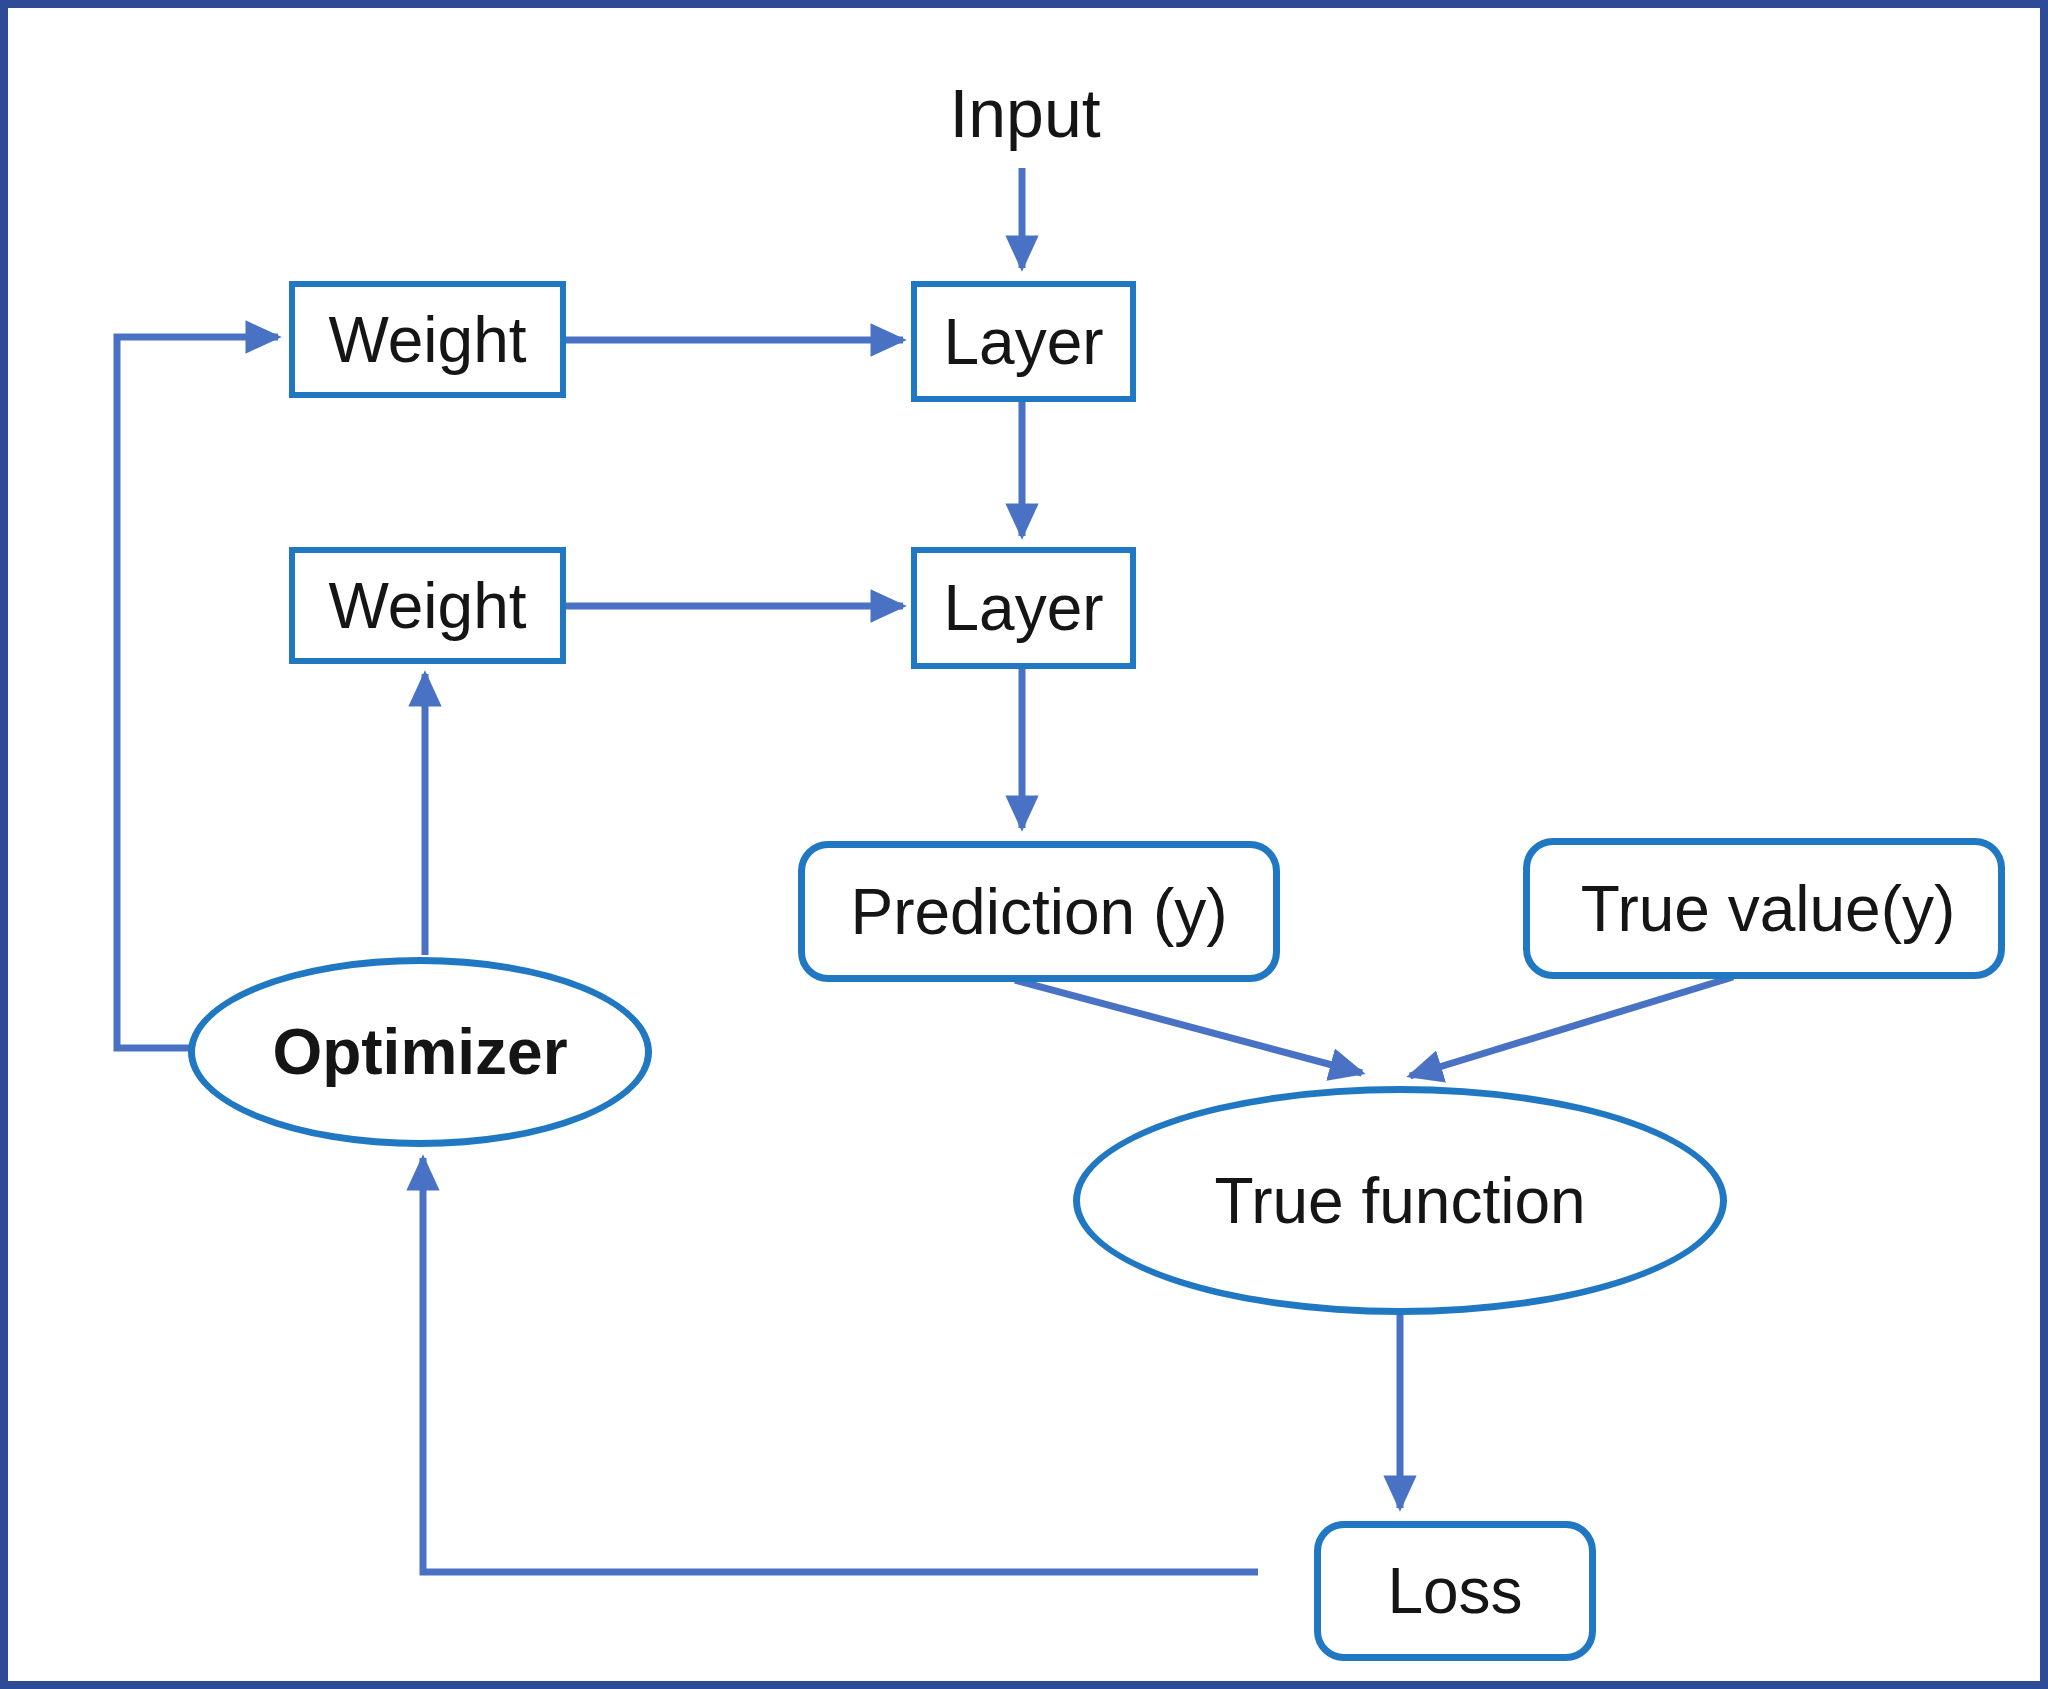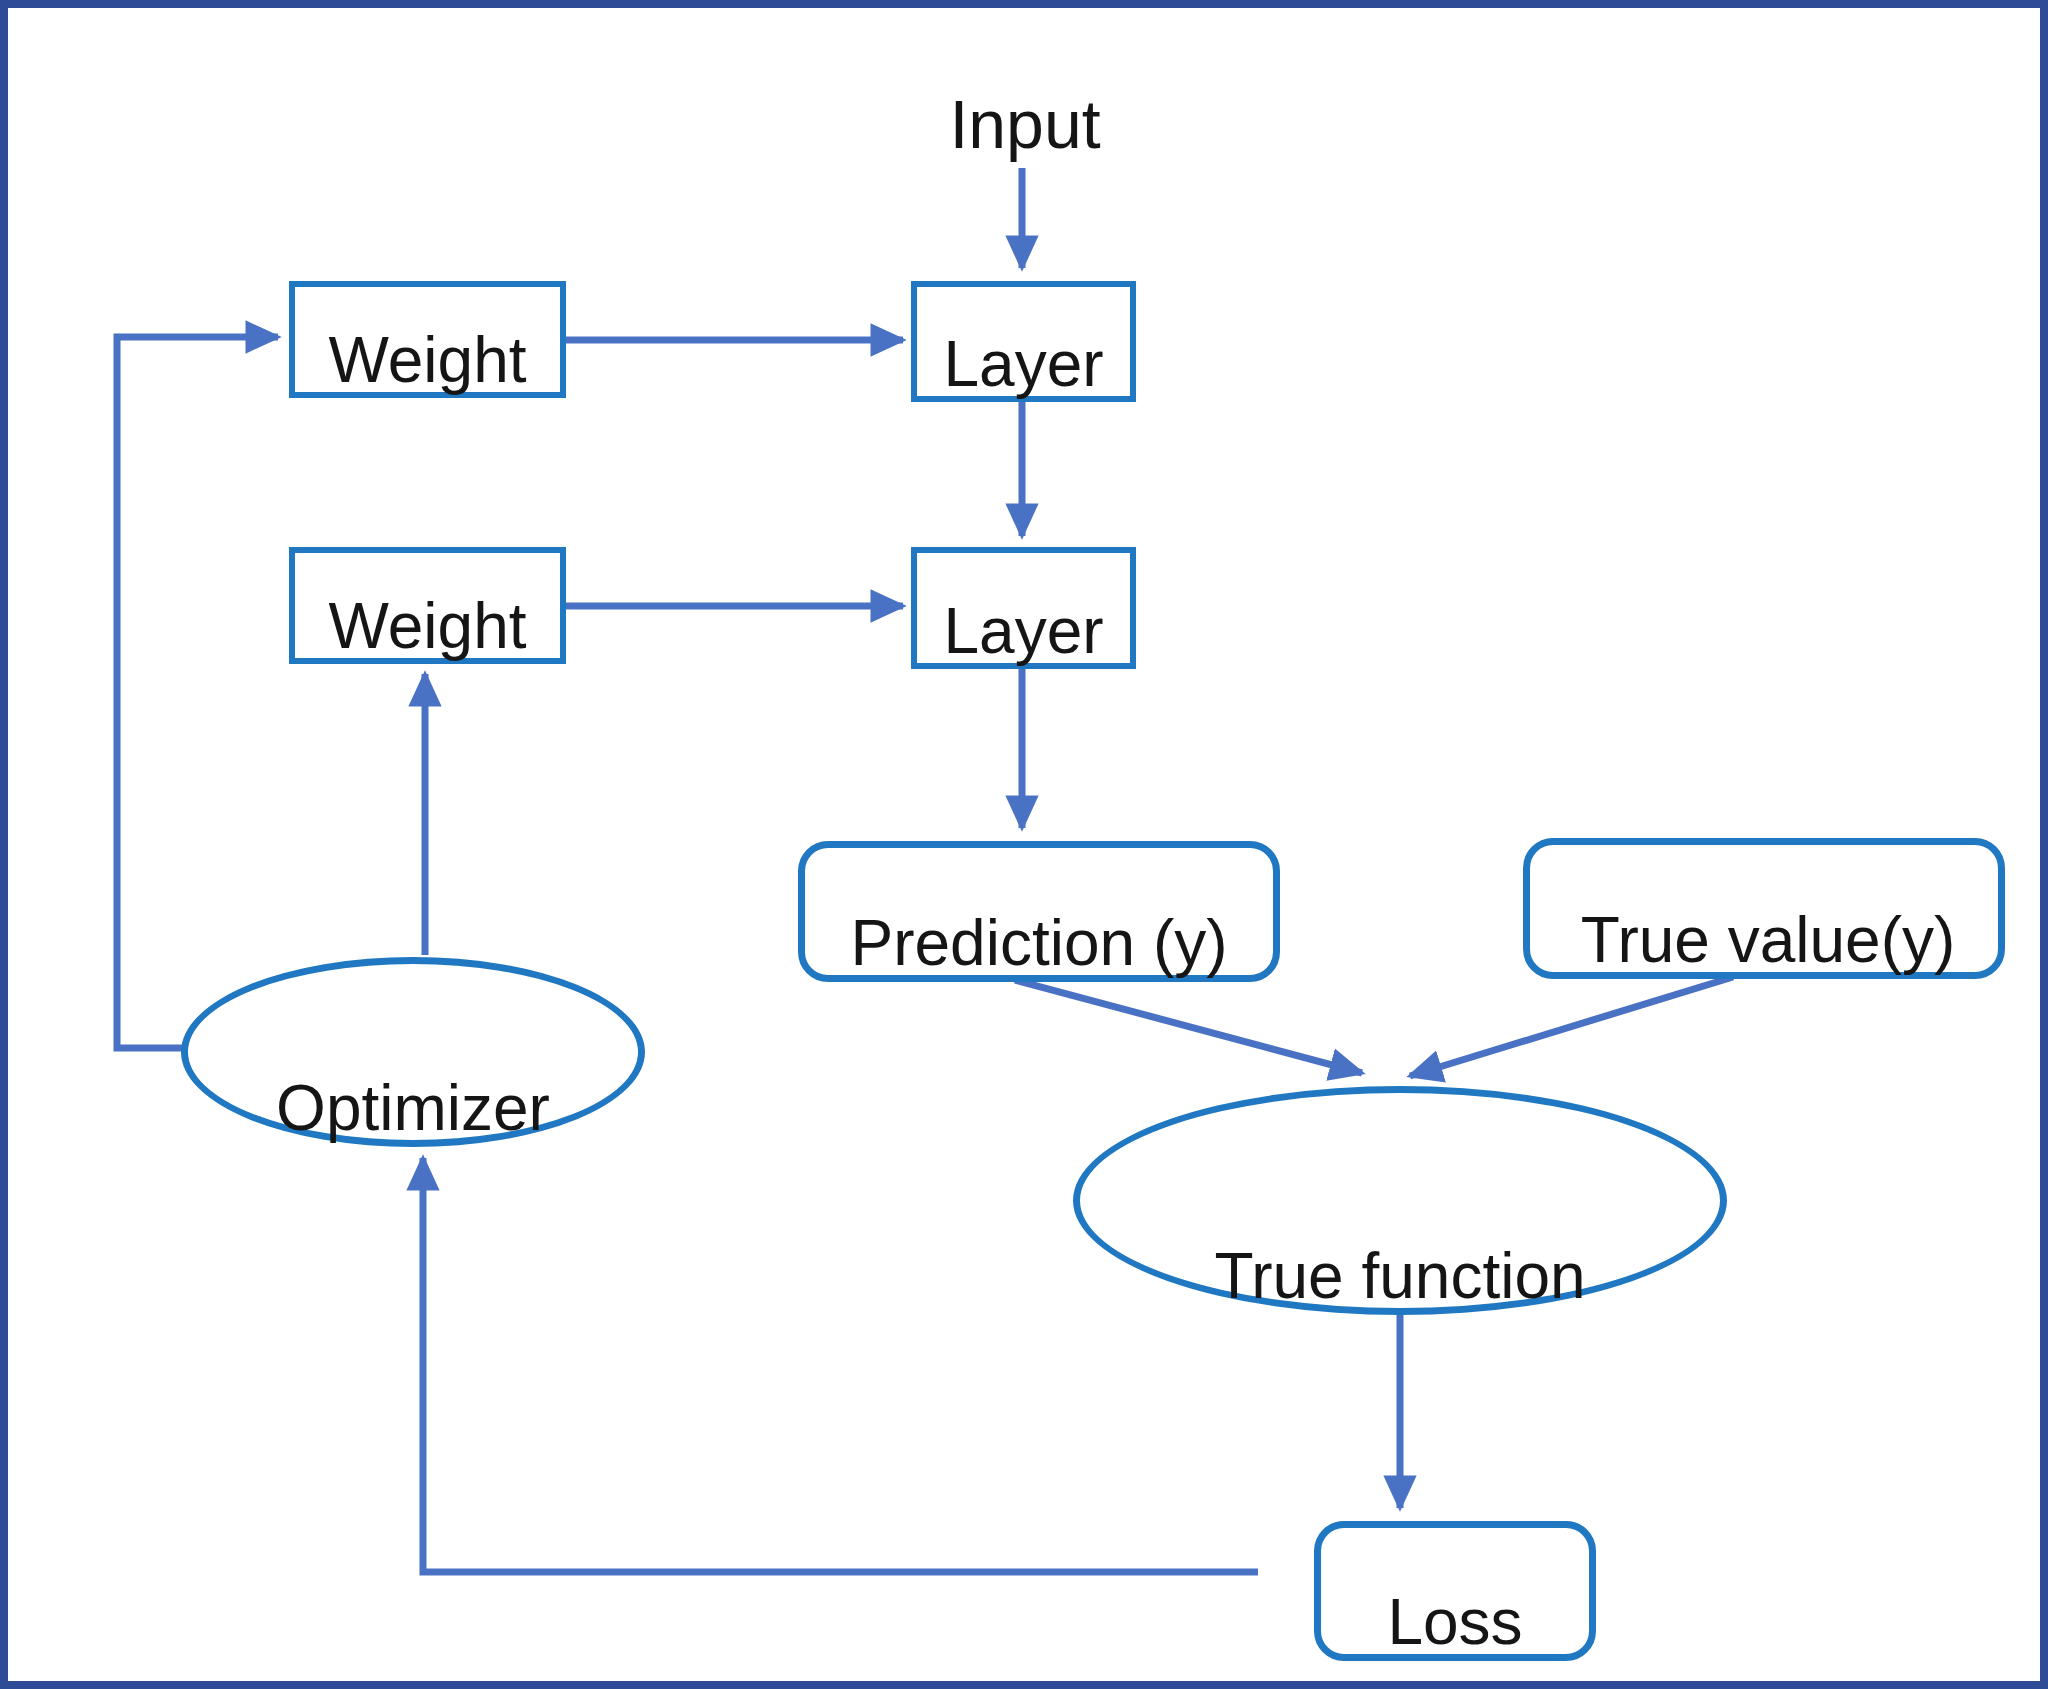--- a/index.html
+++ b/index.html
@@ -18,21 +18,21 @@
     overflow:hidden;
   }
   .frame{
     position:absolute;inset:0;
     border:8px solid var(--frame);
     pointer-events:none;
     box-sizing:border-box;
   }
   .node{
     position:absolute;
-    display:flex;align-items:flex-end;justify-content:center;
+    display:flex;align-items:center;justify-content:center;
     box-sizing:border-box;
     background:var(--bg);
     color:var(--text);
     font-size:64px;
     line-height:1;
     white-space:nowrap;
     z-index:2;
   }
   .rect{border:6px solid var(--node-border);}
   .round{border:7px solid var(--node-border);border-radius:30px;}
@@ -98,21 +98,21 @@
   </div>
 
   <div class="node round" style="left:782px;top:841px;width:482px;height:141px;margin-left:16px;">
     <span>Prediction (y)</span>
   </div>
 
   <div class="node round" style="left:1523px;top:838px;width:482px;height:141px;padding-left:8px;">
     <span>True value(y)</span>
   </div>
 
-  <div class="node ellipse" style="left:181px;top:957px;width:464px;height:190px;">
+  <div class="node ellipse" style="left:188px;top:957px;width:464px;height:190px;font-weight:bold;">
     <span>Optimizer</span>
   </div>
 
   <div class="node ellipse" style="left:1073px;top:1086px;width:654px;height:229px;">
     <span>True function</span>
   </div>
 
   <div class="node round" style="left:1314px;top:1521px;width:282px;height:140px;">
     <span>Loss</span>
   </div>

